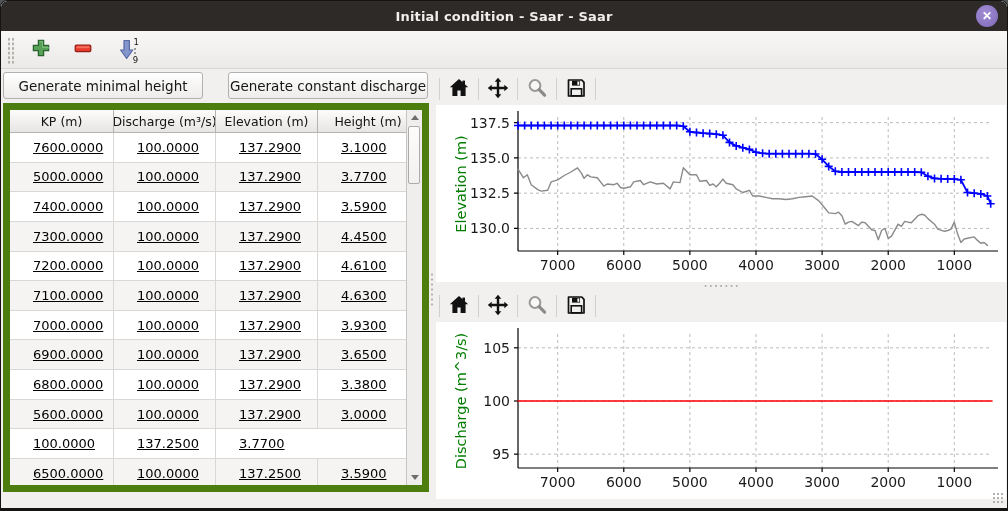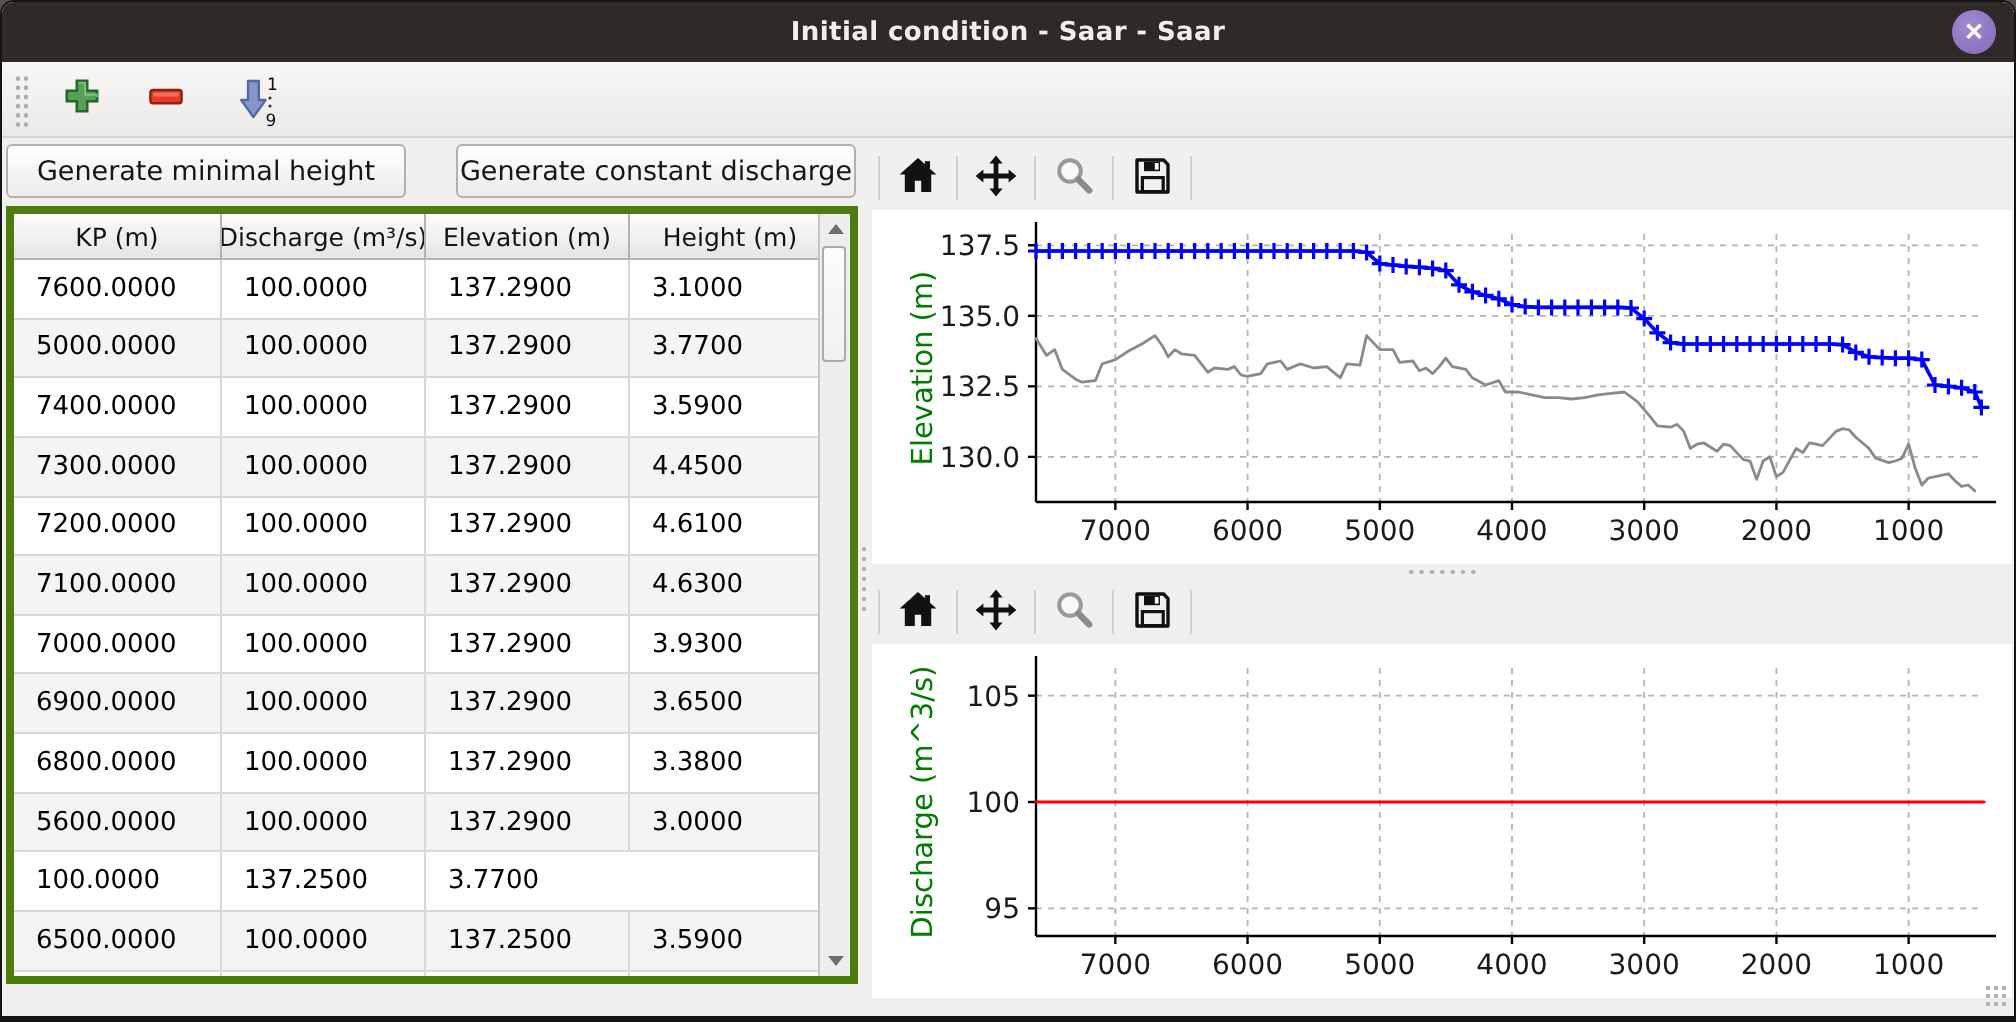--- a/index.html
+++ b/index.html
@@ -54,21 +54,21 @@
   
   .btn-row { display:flex; gap:25px; margin:1px 1px 4px 0; }
   .btn-row button {
     flex:1; height:27px; font-family:inherit; font-size:13.5px; color:#161616;
     background:linear-gradient(#ffffff,#f4f3f2 60%,#efedec);
     border:1px solid #b3b1af; border-radius:3px; cursor:pointer;
   }
 
   
   .table-frame {
-    width:426px; height:389px; border:4px solid #4d7c0f; background:#0369a1;
+    width:426px; height:389px; border:7px solid #4d7c0f; background:#0369a1;
     display:flex; overflow:hidden;
   }
   .tgrid { flex:1; overflow:hidden; }
   .thead {
     display:grid; grid-template-columns:104px 102px 102px 100px; height:23px;
     background:linear-gradient(#fcfcfb,#e7e5e3);
     border-bottom:1px solid #b5b3b1;
   }
   .th {
     display:flex; align-items:center; justify-content:center;
@@ -76,22 +76,22 @@
     white-space:nowrap; overflow:hidden;
   }
   .th:last-child { border-right:none; }
   .trow {
     display:grid; grid-template-columns:104px 102px 102px 100px; height:29.65px;
     background:#ffffff; border-bottom:1px solid #dad8d6;
   }
   .trow.alt { background:#f5f4f3; }
   .trow.partial { height:9px; border-bottom:none; }
   .td {
-    display:flex; align-items:center; padding-left:11px; font-size:13px; color:#000;
-    border-right:1px solid #dad8d6; white-space:nowrap; overflow:hidden;
+    display:flex; align-items:center; padding-left:23px; font-size:13px; color:#000;
+    border-right:1px solid #dad8d6; white-space:nowrap; overflow:hidden;text-decoration:underline;
   }
   .td:last-child { border-right:none; }
 
   
   .vscroll { flex:0 0 16px; background:#efeeec; border-left:1px solid #c7c5c3; display:flex; flex-direction:column; }
   .sbtn { height:15px; display:flex; align-items:center; justify-content:center; cursor:pointer; }
   .arr-up { width:0; height:0; border-left:4px solid transparent; border-right:4px solid transparent; border-bottom:5px solid #6f6d6b; }
   .arr-down { width:0; height:0; border-left:4px solid transparent; border-right:4px solid transparent; border-top:5px solid #6f6d6b; }
   .strack { flex:1; position:relative; }
   .sthumb {

